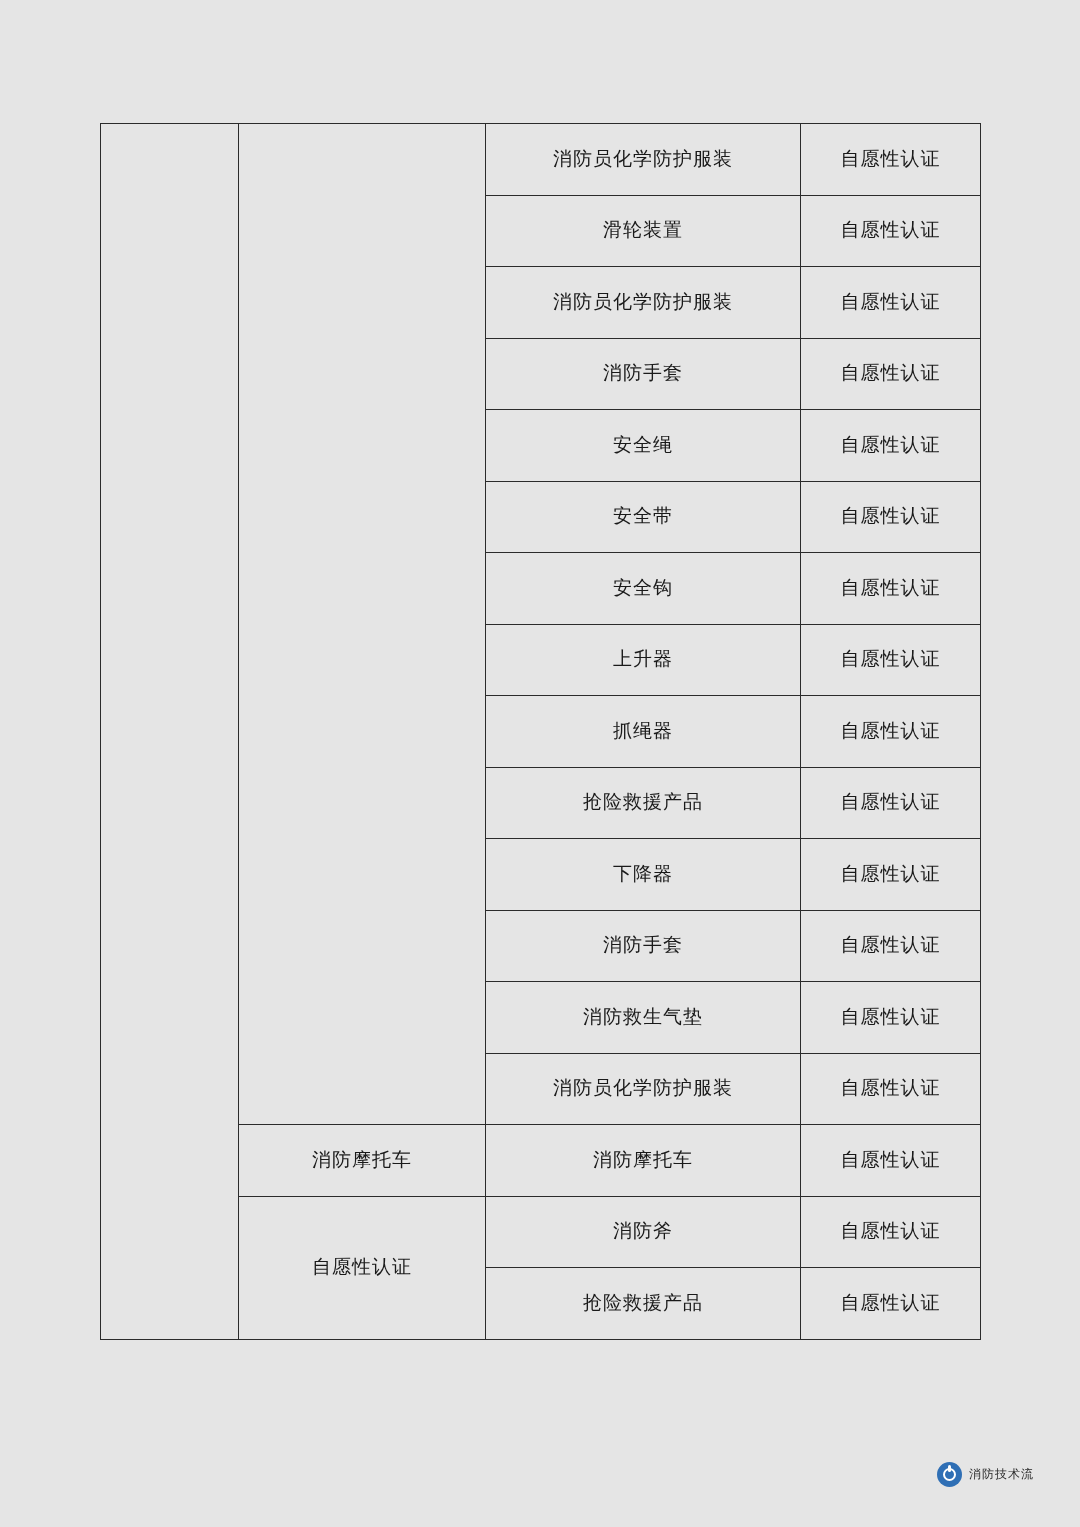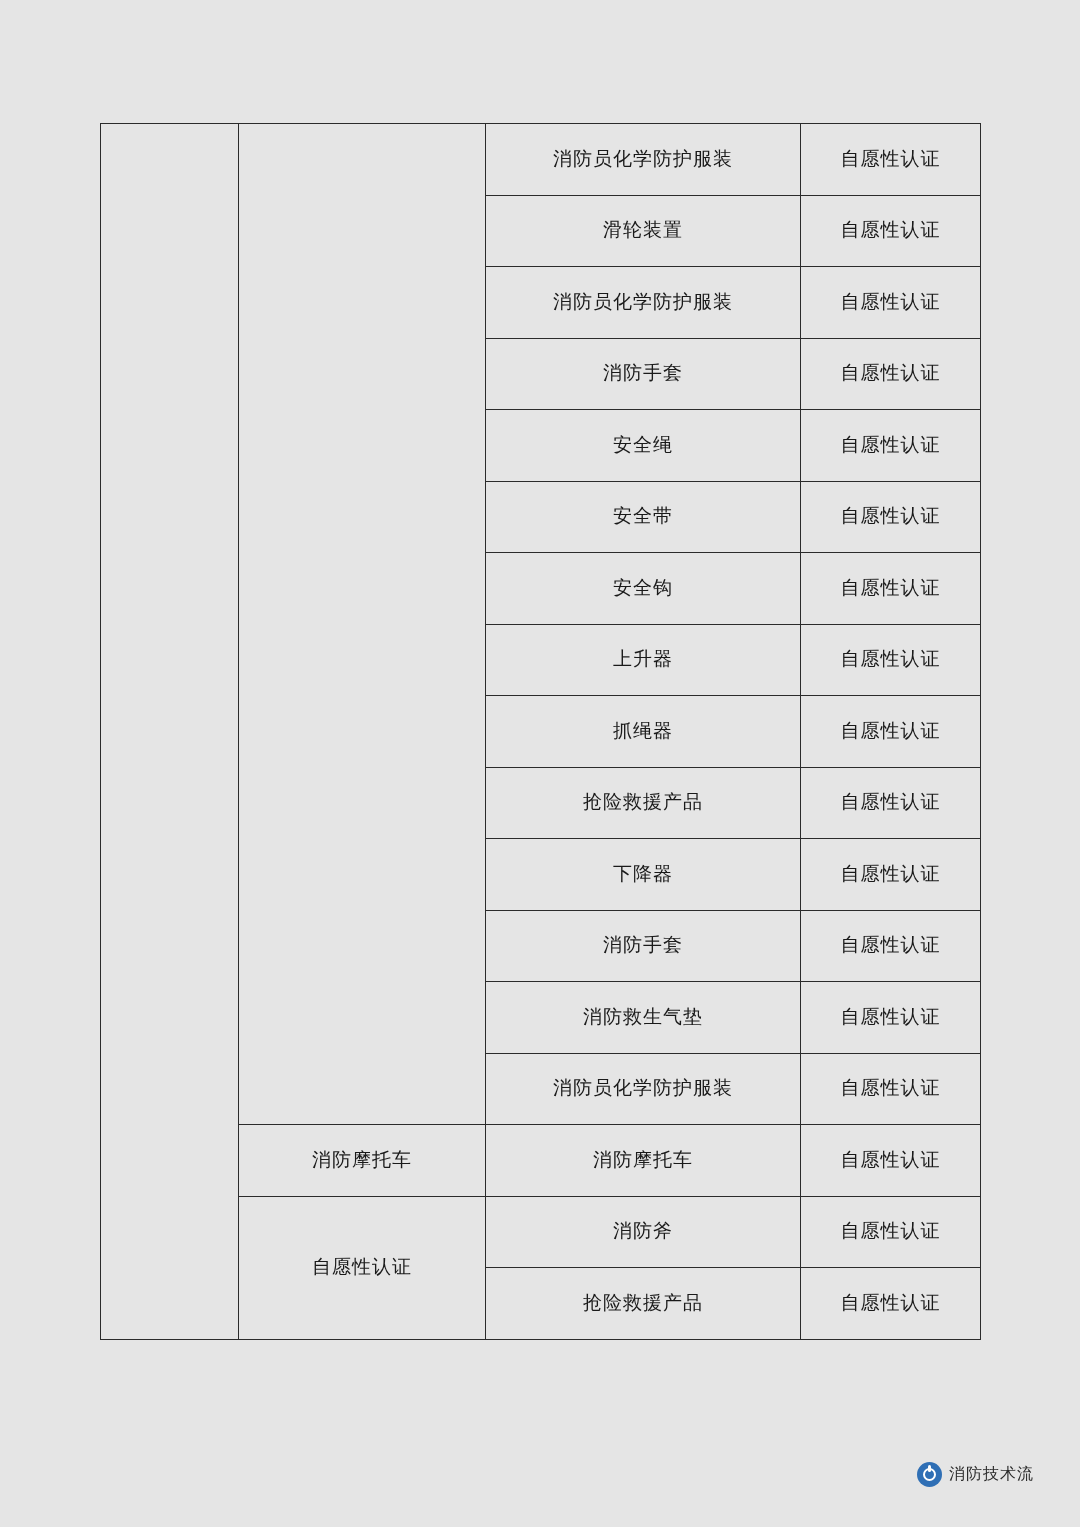--- a/index.html
+++ b/index.html
@@ -56,21 +56,21 @@
     top: 1462px;
     width: 1080px;
     text-align: right;
     padding-right: 46px;
     box-sizing: border-box;
   }
   .wm {
     display: inline-flex;
     align-items: center;
     gap: 7px;
-    font-size: 16px;
+    font-size: 12px;
     color: #2b2b2b;
     letter-spacing: 1px;
   }
   .wm-logo {
     width: 25px;
     height: 25px;
     border-radius: 50%;
     background: #2f6fb5;
     position: relative;
     display: inline-block;

